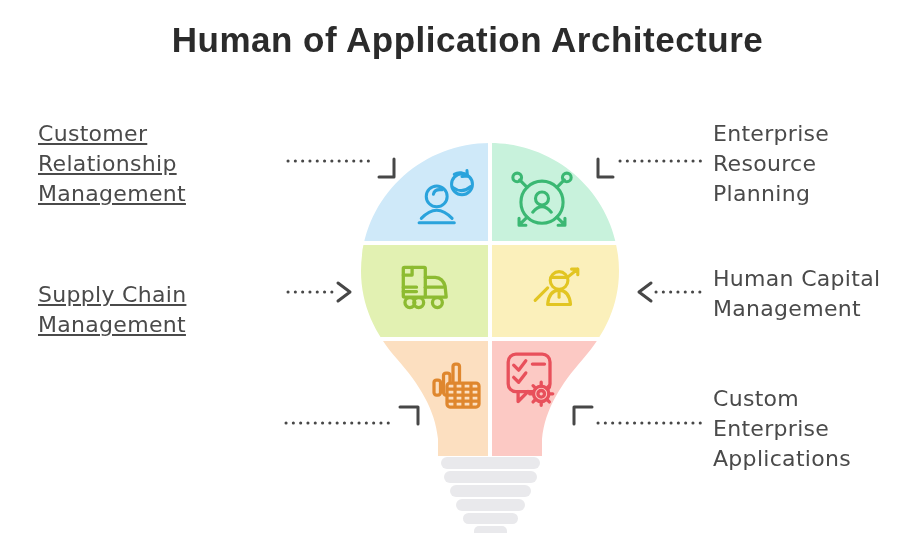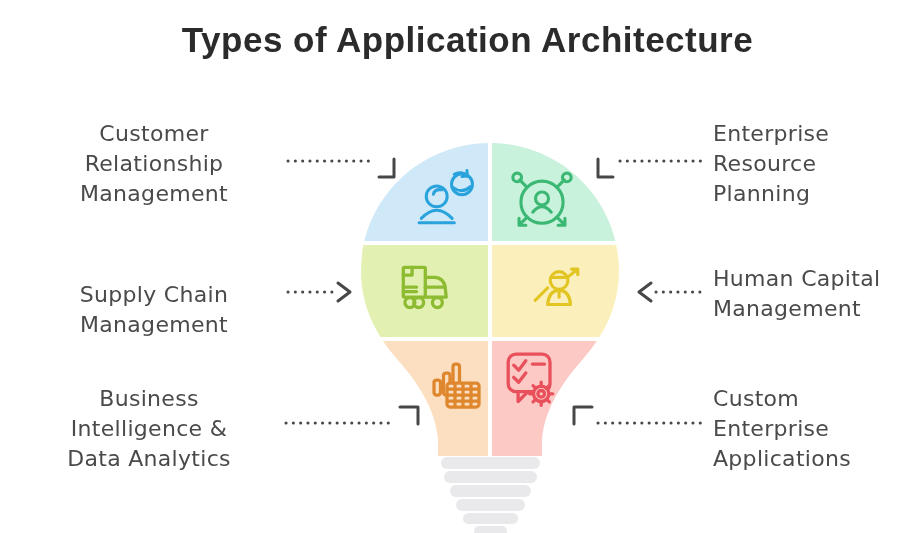--- a/index.html
+++ b/index.html
@@ -10,29 +10,29 @@
   .page-title{
     position:absolute;top:20px;left:0;width:100%;text-align:center;
     text-indent:18px;margin:0;font-family:"Liberation Sans",sans-serif;
     font-weight:bold;font-size:35px;color:#2b2b2b;letter-spacing:.5px;
   }
   .diagram-svg{position:absolute;left:0;top:0;}
   .seg-label{
     position:absolute;white-space:pre-line;font-size:22px;line-height:30px;
     color:#4a4a4a;letter-spacing:.3px;font-family:"DejaVu Sans",sans-serif;
   }
-  .align-r{text-align:center;}
+  .align-r{text-align:left;text-decoration:underline;}
   .align-l{text-align:left;}
 </style>
 </head>
 <body>
 
 <div class="canvas">
 
-  <h1 class="page-title">Types of Application Architecture</h1>
+  <h1 class="page-title">Human of Application Architecture</h1>
 
   <svg class="diagram-svg" width="917" height="533" viewBox="0 0 917 533">
     <defs>
       <clipPath id="bulbClip">
         <path d="M 490 143 C 419 143 361 200 361 271 C 361 305 375 334 397 359 C 419 384 435 409 438 439 L 438 456 L 542 456 L 542 439 C 545 409 561 384 583 359 C 605 334 619 305 619 271 C 619 200 561 143 490 143 Z"></path>
       </clipPath>
     </defs>
 
     <g clip-path="url(#bulbClip)">
       <rect x="330" y="130" width="158" height="111" fill="#cfe9f9"></rect>
@@ -132,20 +132,17 @@
   <div class="seg-label align-r" style="left:38px;top:119px;width:232px;">Customer
 Relationship
 Management</div>
   <div class="seg-label align-l" style="left:713px;top:119px;width:210px;">Enterprise
 Resource
 Planning</div>
   <div class="seg-label align-r" style="left:38px;top:264px;width:232px;margin-top:16px;">Supply Chain
 Management</div>
   <div class="seg-label align-l" style="left:713px;top:264px;width:215px;">Human Capital
 Management</div>
-  <div class="seg-label align-r" style="left:28px;top:384px;width:242px;">Business
-Intelligence &amp;
-Data Analytics</div>
   <div class="seg-label align-l" style="left:713px;top:384px;width:215px;">Custom
 Enterprise
 Applications</div>
 
 </div>
 
 </body></html>

